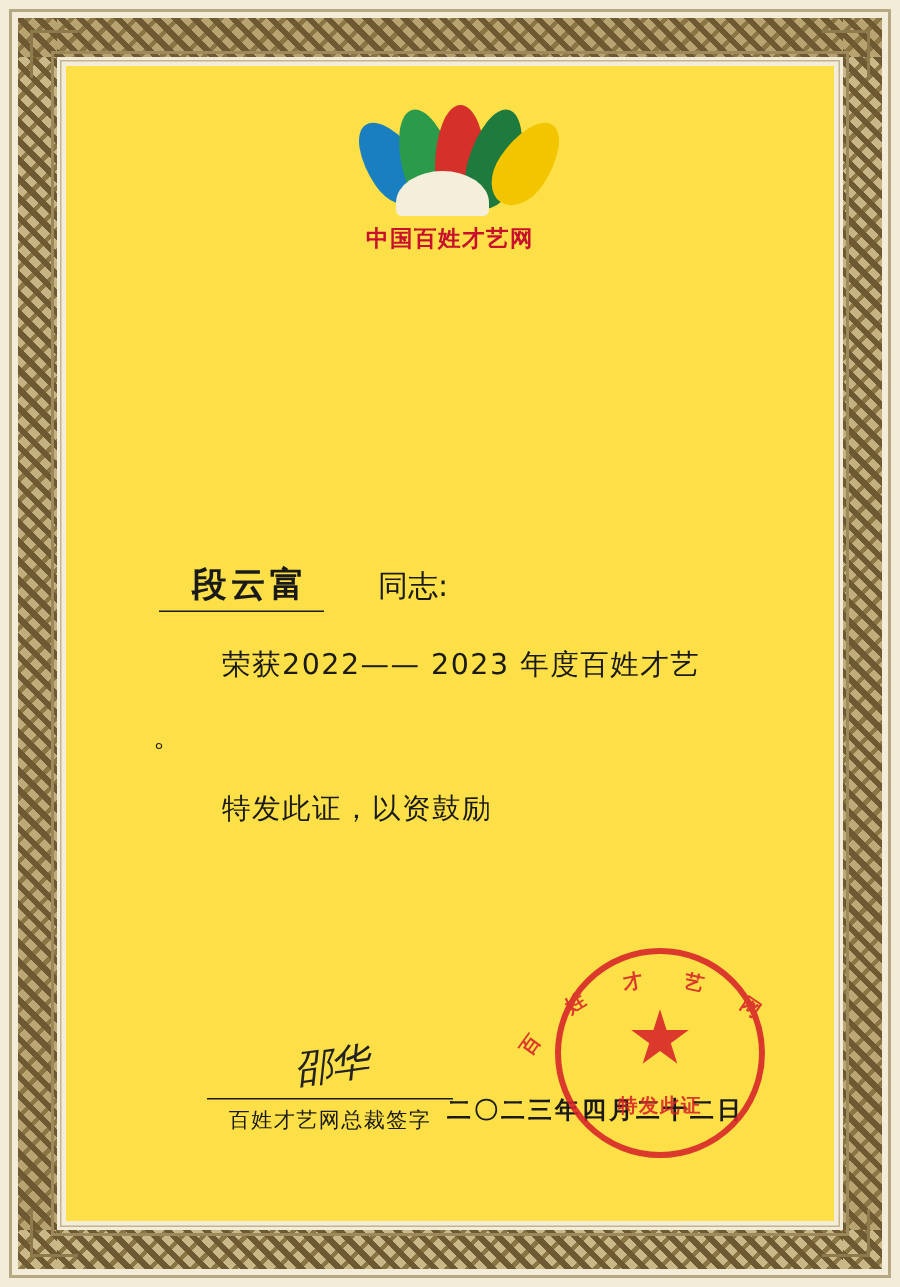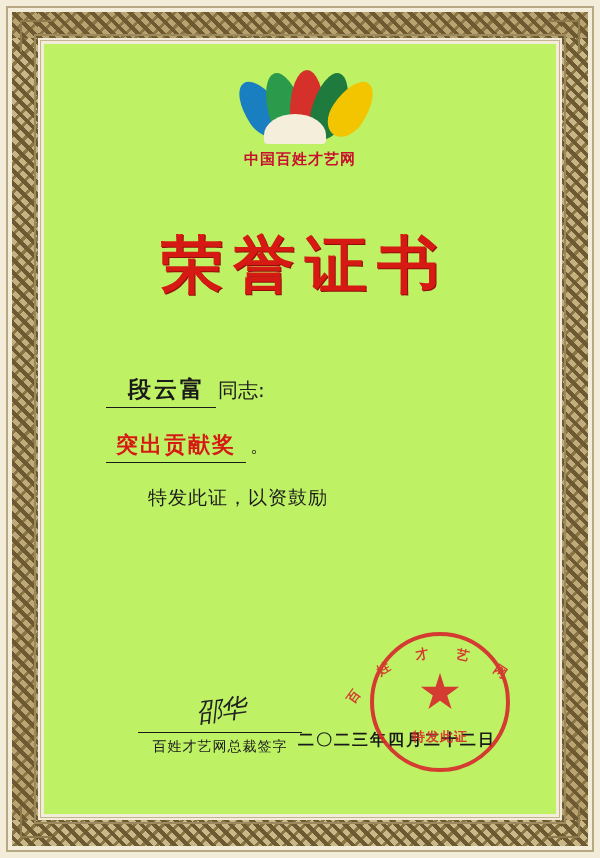--- a/index.html
+++ b/index.html
@@ -78,21 +78,21 @@
     border: 2px solid #8d7a4d;
   }
   .corner.tl { left: 20px; top: 20px; border-right: none; border-bottom: none; }
   .corner.tr { right: 20px; top: 20px; border-left: none; border-bottom: none; }
   .corner.bl { left: 20px; bottom: 20px; border-right: none; border-top: none; }
   .corner.br { right: 20px; bottom: 20px; border-left: none; border-top: none; }
 
   .content {
     position: absolute;
     left: 44px; top: 44px; right: 44px; bottom: 44px;
-    background: #bef264;
+    background: #fde047;
   }
 
   
   .logo-wrap {
     position: absolute;
     top: 26px;
     left: 0; right: 0;
     text-align: center;
   }
   .logo-mark {
@@ -157,21 +157,21 @@
   
   .body-text {
     position: absolute;
     top: 330px;
     left: 46px;
     right: 46px;
     color: #1a1a1a;
     font-size: 19px;
   }
   .line { margin-bottom: 22px; display: flex; align-items: baseline; }
-  .line.l1 { padding-left: 16px; }
+  .line.l1 { padding-left: 16px; gap: 34px; }
   .line.l2 { padding-left: 58px; }
   .line.l3 { padding-left: 12px; }
   .line.l4 { padding-left: 58px; margin-top: 16px; align-items: center;}
 
   .recipient {
     font-size: 23px;
     font-weight: bold;
     letter-spacing: 3px;
     border-bottom: 1.5px solid #1a1a1a;
     padding: 0 10px 2px 22px;
@@ -296,29 +296,30 @@
         <div class="petal p1"></div>
         <div class="petal p2"></div>
         <div class="petal p3"></div>
         <div class="petal p4"></div>
         <div class="petal p5"></div>
         <div class="petal-white"></div>
       </div>
       <div class="logo-cn">中国百姓才艺网</div>
     </div>
 
-    <div class="title">荣誉证书</div>
 
     <div class="body-text">
       <div class="line l1">
         <span class="recipient">段云富</span>
         <span class="suffix">同志:</span>
       </div>
+      <div class="line l2">
+        <span class="plain">荣获2022—— 2023 年度百姓才艺</span>
+      </div>
       <div class="line l3">
-        <span class="award">突出贡献奖</span>
         <span class="plain">。</span>
       </div>
       <div class="line l4">
         <span class="plain">特发此证，以资鼓励</span>
       </div>
     </div>
 
     <div class="footer">
       <div class="sign-block">
         <div class="signature">邵华</div>

